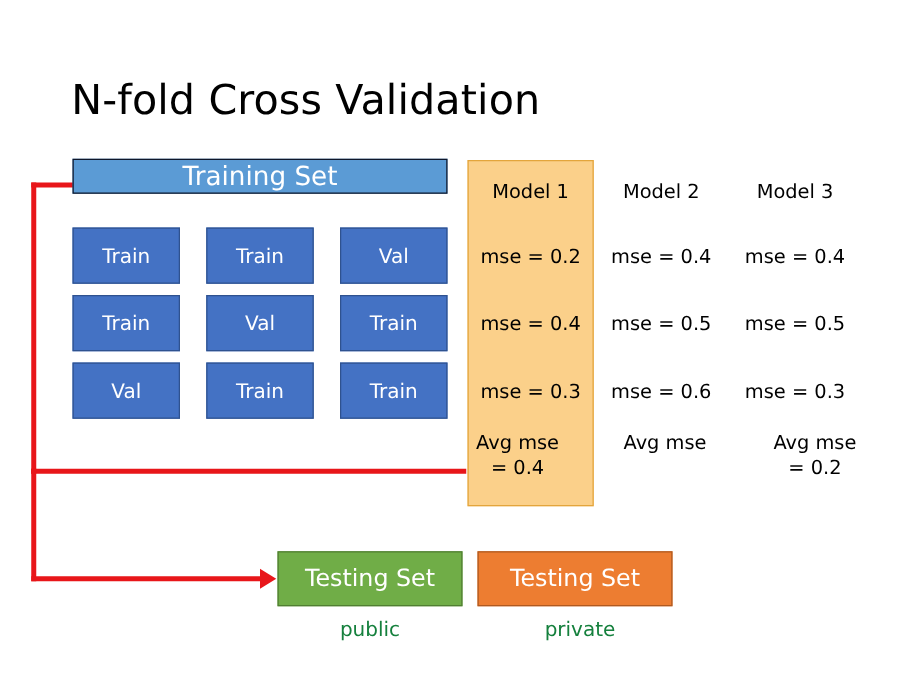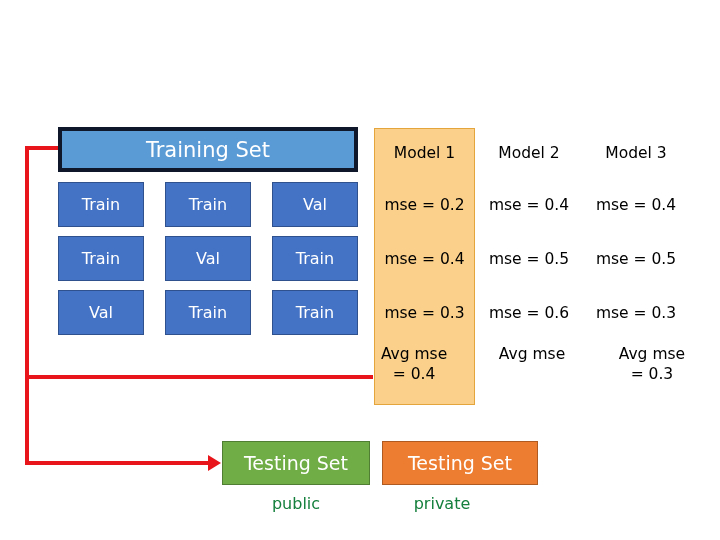--- a/index.html
+++ b/index.html
@@ -47,23 +47,23 @@
     border-bottom: 8px solid transparent;
     border-left: 13px solid #E8161A;
   }
 
   
   #training-set-bar {
     position: absolute;
     left: 58px;
     top: 127px;
     width: 300px;
-    height: 45px;
+    height: 28px;
     background: #5B9BD5;
-    border: 4px solid #0f172a;
+    border: 1px solid #0f172a;
     box-sizing: border-box;
     display: flex;
     align-items: center;
     justify-content: center;
     color: #ffffff;
     font-size: 21px;
   }
 
   
   #fold-grid {
@@ -155,27 +155,28 @@
     border: 1px solid #AE5A21;
   }
   .testing-caption {
     position: absolute;
     top: 494px;
     color: #15803d;
     font-size: 16px;
     text-align: center;
   }
   #testing-public-caption { left: 222px; width: 148px; }
-  #testing-private-caption { left: 364px; width: 156px; }
+  #testing-private-caption { left: 386px; width: 156px; }
 </style>
 </head>
 <body>
 
 <div id="slide">
 
+  <div id="slide-title">N-fold Cross Validation</div>
 
   <div class="redline h" style="left:25px; top:146px; width:36px;"></div>
   <div class="redline v" style="left:25px; top:146px; height:233px;"></div>
   <div class="redline h" style="left:25px; top:375px; width:348px;"></div>
   <div class="redline v" style="left:25px; top:375px; height:90px;"></div>
   <div class="redline h" style="left:25px; top:461px; width:183px;"></div>
   <div id="arrow-head" style="left:208px; top:455px;"></div>
 
   <div id="training-set-bar">
     <span>Training Set</span>
@@ -248,21 +249,21 @@
     <div class="model-row avg-row">
       <div class="model-col avg-cell">
         <span>Avg mse</span>
         <span class="avg-l2">= 0.4</span>
       </div>
       <div class="model-col c2 avg-cell">
         <span>Avg mse</span>
       </div>
       <div class="model-col c3 avg-cell">
         <span>Avg mse</span>
-        <span class="avg-l2">= 0.3</span>
+        <span class="avg-l2">= 0.2</span>
       </div>
     </div>
 
   </div>
 
   <div class="testing-box" id="testing-public-box">
     <span>Testing Set</span>
   </div>
   <div class="testing-caption" id="testing-public-caption">public</div>
 

